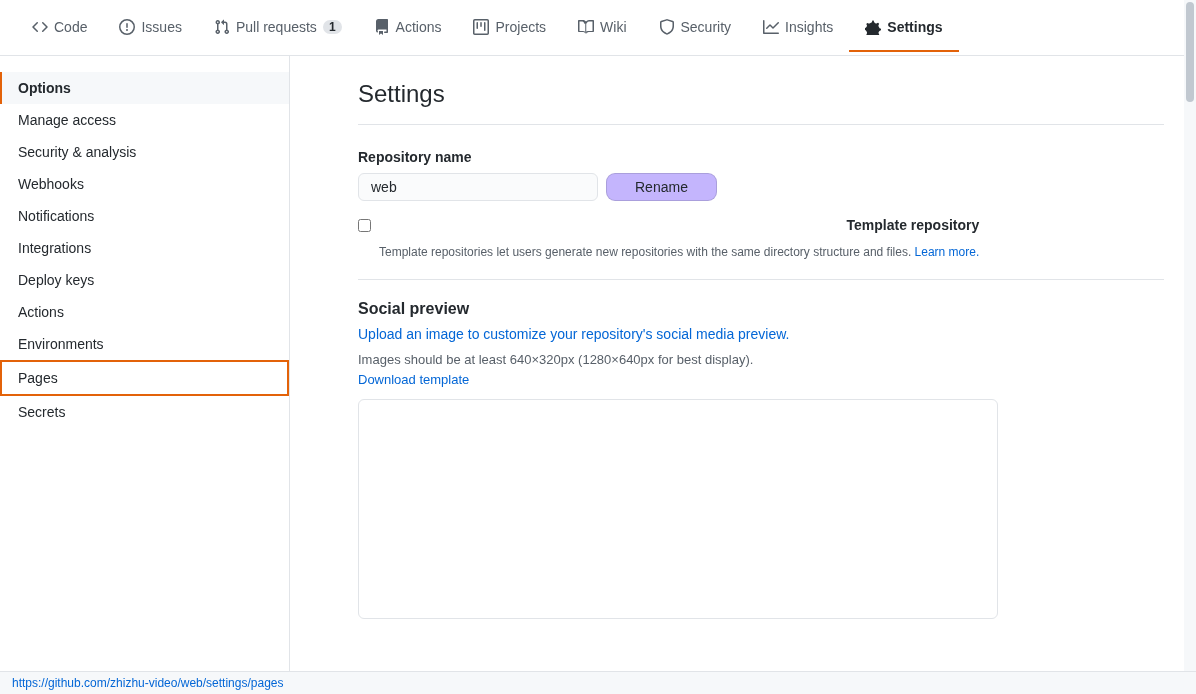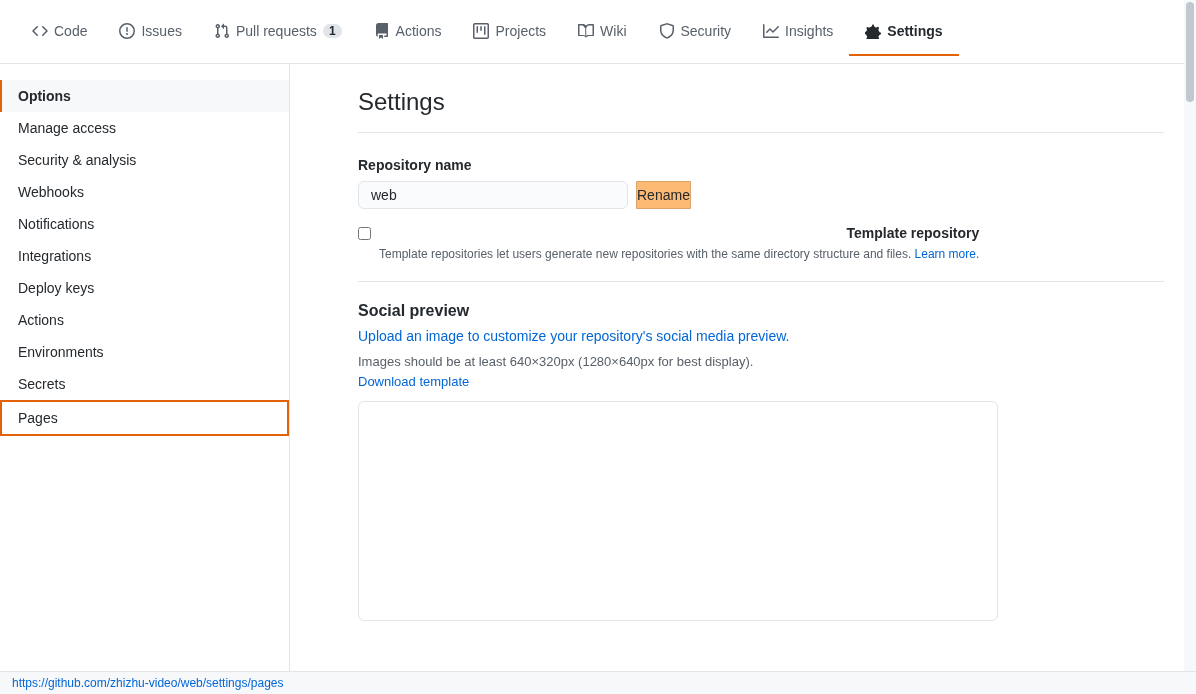--- a/index.html
+++ b/index.html
@@ -5,21 +5,21 @@
     * { box-sizing: border-box; margin: 0; padding: 0; }
     body { font-family: -apple-system, BlinkMacSystemFont, "Segoe UI", Helvetica, Arial, sans-serif; font-size: 14px; color: #24292e; background: #fff; }
 
     
     .top-nav {
       display: flex;
       align-items: center;
       border-bottom: 1px solid #e1e4e8;
       padding: 0 16px;
       background: #fff;
-      height: 64px;
+      height: 56px;
     }
     .nav-item {
       display: flex;
       align-items: center;
       gap: 6px;
       padding: 12px 16px;
       cursor: pointer;
       color: #586069;
       font-size: 14px;
       white-space: nowrap;
@@ -97,49 +97,49 @@
       align-items: center;
       gap: 8px;
       margin-bottom: 16px;
     }
     .repo-name-input {
       padding: 5px 12px;
       border: 1px solid #e1e4e8;
       border-radius: 6px;
       font-size: 14px;
       color: #24292e;
-      width: 270px;
+      width: 240px;
       background: #fafbfc;
     }
     .rename-btn {
-      padding: 5px 0;
-      background: #fdba74;
+      padding: 5px 28px;
+      background: #c4b5fd;
       border: 1px solid rgba(27,31,35,0.15);
-      border-radius: 1px;
+      border-radius: 9px;
       font-size: 14px;
       color: #24292e;
       cursor: pointer;
       font-weight: 500;
     }
 
     .template-row {
       display: flex;
       align-items: flex-start;
       gap: 8px;
       margin-bottom: 16px;
     }
     .template-checkbox {
       margin-top: 2px;
       cursor: pointer;
     }
     .template-label { font-size: 14px; font-weight: 600; text-align: right; }
     .template-desc {
       font-size: 12px;
       color: #586069;
-      margin-top: 6px;
+      margin-top: 12px;
     }
     .template-desc a { color: #0366d6; text-decoration: none; }
 
     .section-divider {
       border: none;
       border-top: 1px solid #e1e4e8;
       margin: 20px 0;
     }
 
     .social-preview-title {
@@ -308,25 +308,25 @@
     </a>
     <a class="sidebar-item">
       <span>Deploy keys</span>
     </a>
     <a class="sidebar-item">
       <span>Actions</span>
     </a>
     <a class="sidebar-item">
       <span>Environments</span>
     </a>
-    <a class="sidebar-item">
-      <span>Secrets</span>
-    </a>
     <a class="sidebar-item highlighted" style="border: 2px solid #e36209;">
       <span>Pages</span>
+    </a>
+    <a class="sidebar-item">
+      <span>Secrets</span>
     </a>
   </aside>
 
   <main class="main-content">
     <h1 class="page-title">Settings</h1>
 
     <div class="section-label">Repository name</div>
     <div class="repo-name-row">
       <input class="repo-name-input" type="text" value="web" style="">
       <button class="rename-btn">Rename</button>

